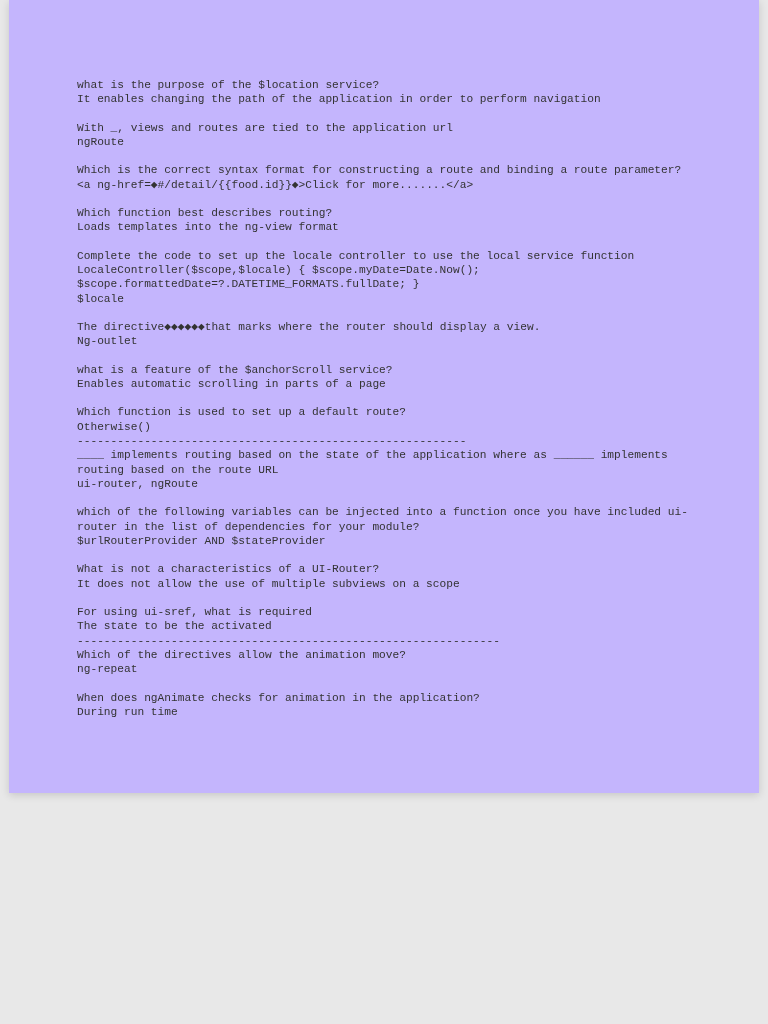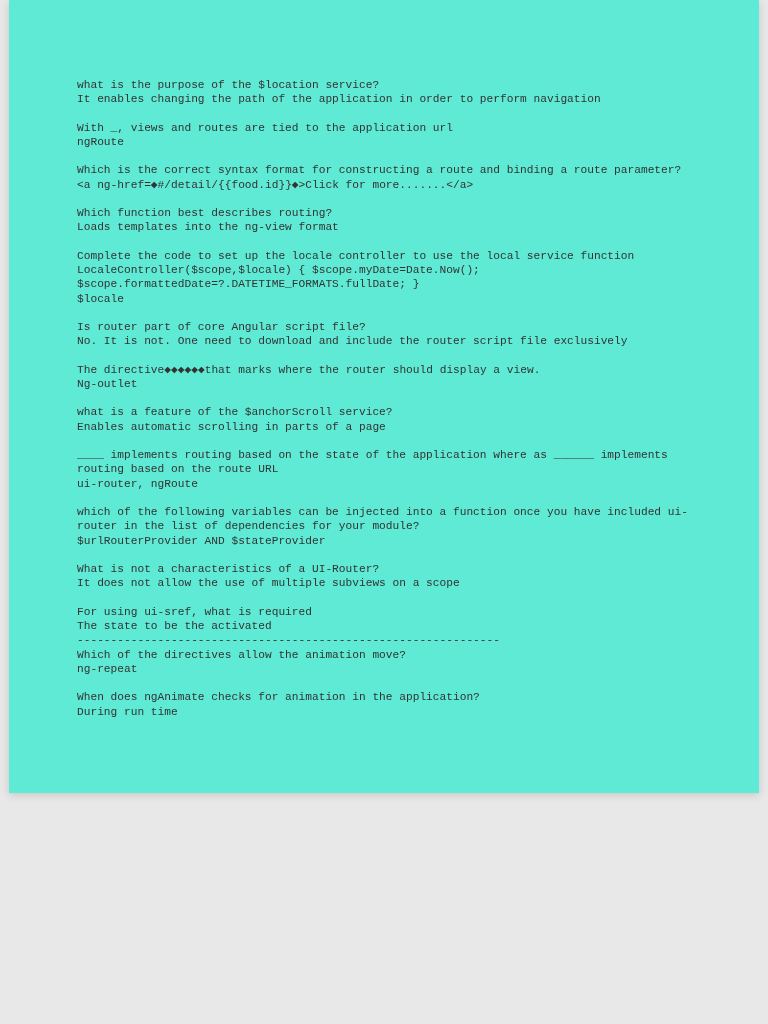--- a/index.html
+++ b/index.html
@@ -7,21 +7,21 @@
     width: 768px;
     height: 1024px;
     background: #e8e8e8;
     display: flex;
     justify-content: center;
     align-items: flex-start;
     overflow: hidden;
   }
   .page {
     width: 750px;
-    background: #5eead4;
+    background: #c4b5fd;
     box-shadow: 0 2px 8px rgba(0,0,0,0.15);
     padding: 78px 68px 60px 68px;
     font-family: "Courier New", Courier, monospace;
     font-size: 11.2px;
     line-height: 1.28;
     color: #333333;
     margin-top: 0;
   }
   .qa-block {
     margin-bottom: 14px;
@@ -39,26 +39,27 @@
   <div class="qa-block">what is the purpose of the $location service?
 It enables changing the path of the application in order to perform navigation</div>
   <div class="qa-block">With _, views and routes are tied to the application url
 ngRoute</div>
   <div class="qa-block">Which is the correct syntax format for constructing a route and binding a route parameter?
 &lt;a ng-href=◆#/detail/{{food.id}}◆&gt;Click for more.......&lt;/a&gt;</div>
   <div class="qa-block">Which function best describes routing?
 Loads templates into the ng-view format</div>
   <div class="qa-block">Complete the code to set up the locale controller to use the local service function LocaleController($scope,$locale) { $scope.myDate=Date.Now(); $scope.formattedDate=?.DATETIME_FORMATS.fullDate; }
 $locale</div>
-  <div class="qa-block">Is router part of core Angular script file?
-No. It is not. One need to download and include the router script file exclusively</div>
   <div class="qa-block">The directive◆◆◆◆◆◆that marks where the router should display a view.
 Ng-outlet</div>
   <div class="qa-block">what is a feature of the $anchorScroll service?
 Enables automatic scrolling in parts of a page</div>
+  <div class="qa-block divider">Which function is used to set up a default route?
+Otherwise()
+----------------------------------------------------------</div>
   <div class="qa-block">____ implements routing based on the state of the application where as ______ implements routing based on the route URL
 ui-router, ngRoute</div>
   <div class="qa-block">which of the following variables can be injected into a function once you have included ui-router in the list of dependencies for your module?
 $urlRouterProvider AND $stateProvider</div>
   <div class="qa-block">What is not a characteristics of a UI-Router?
 It does not allow the use of multiple subviews on a scope</div>
   <div class="qa-block divider">For using ui-sref, what is required
 The state to be the activated
 ---------------------------------------------------------------</div>
   <div class="qa-block">Which of the directives allow the animation move?

